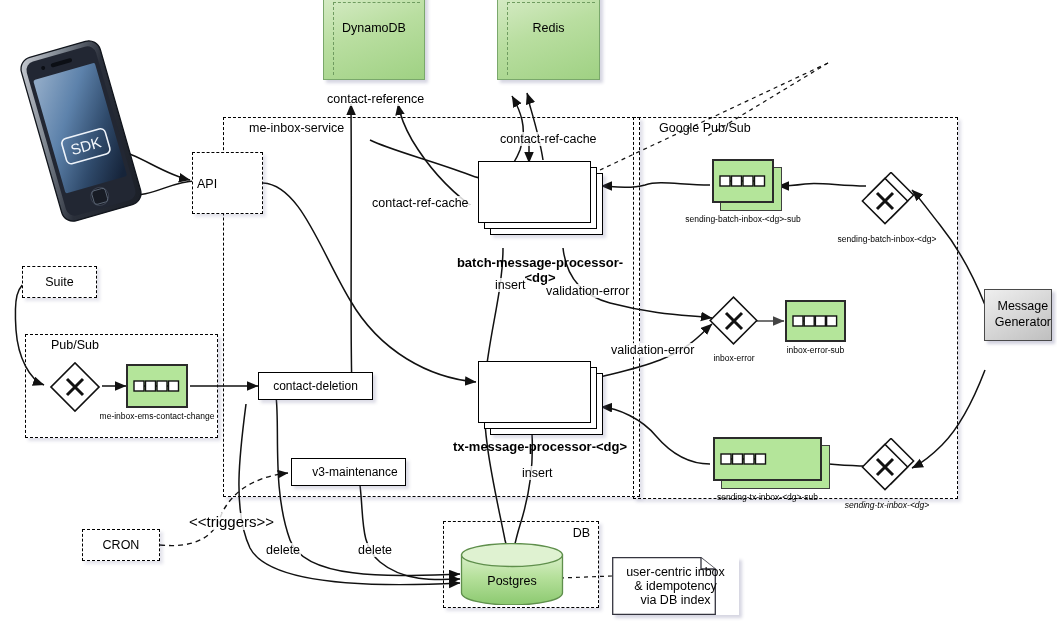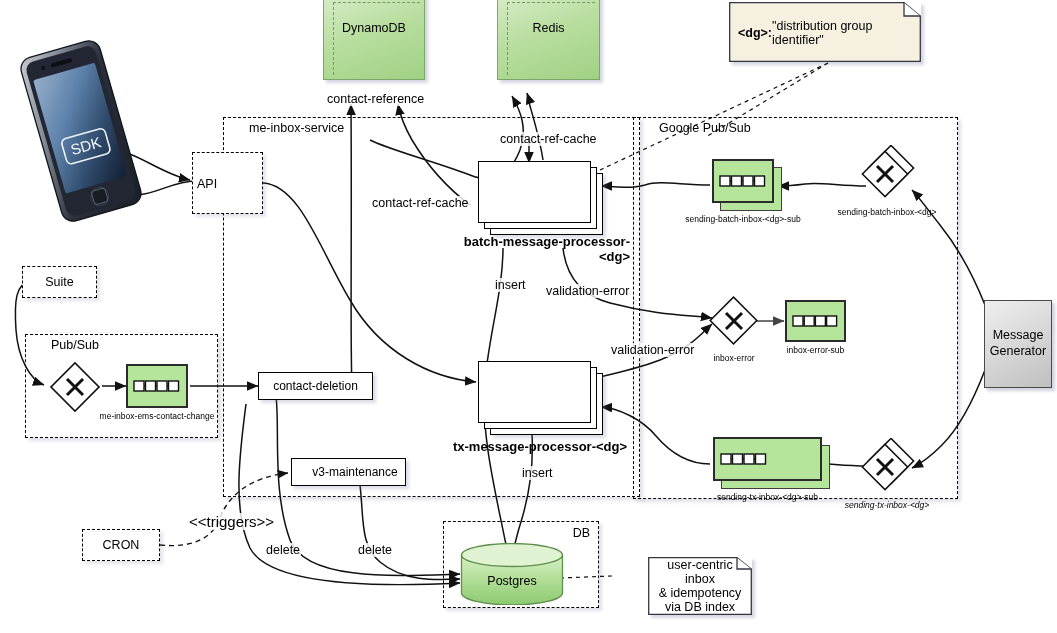--- a/index.html
+++ b/index.html
@@ -181,40 +181,30 @@
   <div class="nodebox" style="left:323px;top:-8px;width:102px;height:88px;">
     <div class="inner"></div>
     <div class="nlab">DynamoDB</div>
   </div>
 
   <div class="nodebox" style="left:497px;top:-8px;width:103px;height:88px;">
     <div class="inner"></div>
     <div class="nlab">Redis</div>
   </div>
 
-  <div class="note" style="left:729px;top:2px;width:192px;height:60px;">
-    <svg class="body" width="192" height="60" viewBox="0 0 192 60" preserveAspectRatio="none">
-      <path d="M0.7,0.7 H175 L191.3,14 V59.3 H0.7 Z" fill="#f6f0e0" stroke="#35353f" stroke-width="1.3"></path>
-      <path d="M175,0.7 L175,14 L191.3,14" fill="#ffffff" stroke="#35353f" stroke-width="1.3"></path>
-    </svg>
-    <div class="content" style="top:2px;">
-      <span style="font-weight:bold;">&lt;dg&gt;:</span>
-        <span> "distribution group identifier"</span>
-    </div>
-  </div>
 
   <div class="dashbox" style="left:192px;top:152px;width:71px;height:62px;">
     <span style="position:absolute;left:4px;top:24px;">API</span>
   </div>
 
   <div class="stack" style="left:478px;top:161px;width:125px;height:90px;">
     <div class="s3" style="left:12px;top:12px;width:113px;height:62px;box-shadow:3px 3px 3px rgba(120,120,160,.25);"></div>
     <div class="s2" style="left:6px;top:6px;width:113px;height:62px;"></div>
     <div class="s1" style="left:0;top:0;width:113px;height:62px;"></div>
-    <div class="slab" style="top:73px;left:-28px;width:180px;text-align:right;">batch-message-processor-&lt;dg&gt;</div>
+    <div class="slab" style="top:94px;left:-28px;width:180px;">batch-message-processor-&lt;dg&gt;</div>
   </div>
 
   <div class="stack" style="left:478px;top:361px;width:125px;height:90px;">
     <div class="s3" style="left:12px;top:12px;width:113px;height:62px;box-shadow:3px 3px 3px rgba(120,120,160,.25);"></div>
     <div class="s2" style="left:6px;top:6px;width:113px;height:62px;"></div>
     <div class="s1" style="left:0;top:0;width:113px;height:62px;"></div>
     <div class="slab" style="top:78px;left:-28px;width:180px;">tx-message-processor-&lt;dg&gt;</div>
   </div>
 
   <div class="dashbox" style="left:22px;top:266px;width:75px;height:32px;">
@@ -226,21 +216,21 @@
   </div>
 
   <div class="plainbox" style="left:258px;top:372px;width:115px;height:28px;">
     <span>contact-deletion</span>
   </div>
 
   <div class="plainbox" style="left:291px;top:458px;width:115px;height:28px;padding-left:13px;">
     <span>v3-maintenance</span>
   </div>
 
-  <div class="graybox" style="left:984px;top:300px;width:68px;height:88px;">
+  <div class="graybox" style="left:984px;top:289px;width:68px;height:52px;justify-content:flex-end;">
     <div>
       <div>Message</div>
       <div>Generator</div>
     </div>
   </div>
 
   <div class="topic" style="left:47px;top:359px;width:56px;height:56px;">
     <svg width="56" height="56" viewBox="0 0 56 56">
       <g filter="">
         <rect x="11" y="11" width="34" height="34" transform="rotate(45 28 28)" fill="#fff" stroke="#111" stroke-width="1.6"></rect>
@@ -256,21 +246,21 @@
     <svg style="position:absolute;left:0;top:0;" width="62" height="44" viewBox="0 0 62 44">
       <line x1="10" y1="22" x2="52" y2="22" stroke="#111" stroke-width="1.6"></line>
       <rect x="8" y="17" width="10" height="10" fill="#fff" stroke="#111" stroke-width="1.4"></rect>
       <rect x="19.5" y="17" width="10" height="10" fill="#fff" stroke="#111" stroke-width="1.4"></rect>
       <rect x="31" y="17" width="10" height="10" fill="#fff" stroke="#111" stroke-width="1.4"></rect>
       <rect x="42.5" y="17" width="10" height="10" fill="#fff" stroke="#111" stroke-width="1.4"></rect>
     </svg>
     <span class="qlab" style="top:calc(100% + 3px);">me-inbox-ems-contact-change</span>
   </div>
 
-  <div class="topic" style="left:857px;top:145px;width:60px;height:58px;">
+  <div class="topic" style="left:857px;top:172px;width:60px;height:58px;">
     <svg width="60" height="58" viewBox="0 0 60 58">
       <rect x="18" y="7" width="32" height="32" transform="rotate(45 34 23)" fill="#fff" stroke="#111" stroke-width="1.5"></rect>
       <rect x="12" y="13" width="32" height="32" transform="rotate(45 28 29)" fill="#fff" stroke="#111" stroke-width="1.5"></rect>
       <path d="M20,21 L36,37 M36,21 L20,37" stroke="#111" stroke-width="3"></path>
     </svg>
     <span class="tlab">sending-batch-inbox-&lt;dg&gt;</span>
   </div>
 
   <div class="queue" style="left:712px;top:159px;width:62px;height:44px;">
     <div class="shadowbox"></div>
@@ -336,21 +326,21 @@
           <stop offset="45%" stop-color="#b5e09a"></stop>
           <stop offset="100%" stop-color="#8cc970"></stop>
         </linearGradient>
       </defs>
       <path d="M1.5,12 V50 a50.5,12 0 0 0 101,0 V12 z" fill="url(#pgfill)" stroke="#5f8f4c" stroke-width="1.3"></path>
       <ellipse cx="52" cy="12" rx="50.5" ry="11.5" fill="#dff2d1" stroke="#5f8f4c" stroke-width="1.3"></ellipse>
       <text x="52" y="42" text-anchor="middle" font-family="Liberation Sans, sans-serif" font-size="12.5" fill="#000">Postgres</text>
     </svg>
   </div>
 
-  <div class="note" style="left:648px;top:557px;width:104px;height:58px;">
+  <div class="note" style="left:612px;top:557px;width:127px;height:58px;">
     <svg class="body" width="104" height="58" viewBox="0 0 104 58" preserveAspectRatio="none">
       <path d="M0.7,0.7 H89 L103.3,12 V57.3 H0.7 Z" fill="#ffffff" stroke="#35353f" stroke-width="1.3"></path>
       <path d="M89,0.7 L89,12 L103.3,12" fill="#ffffff" stroke="#35353f" stroke-width="1.3"></path>
     </svg>
     <div class="content center" style="flex-direction:column;justify-content:center;">
       <div>user-centric inbox</div>
       <div>&amp; idempotency</div>
       <div>via DB index</div>
     </div>
   </div>

